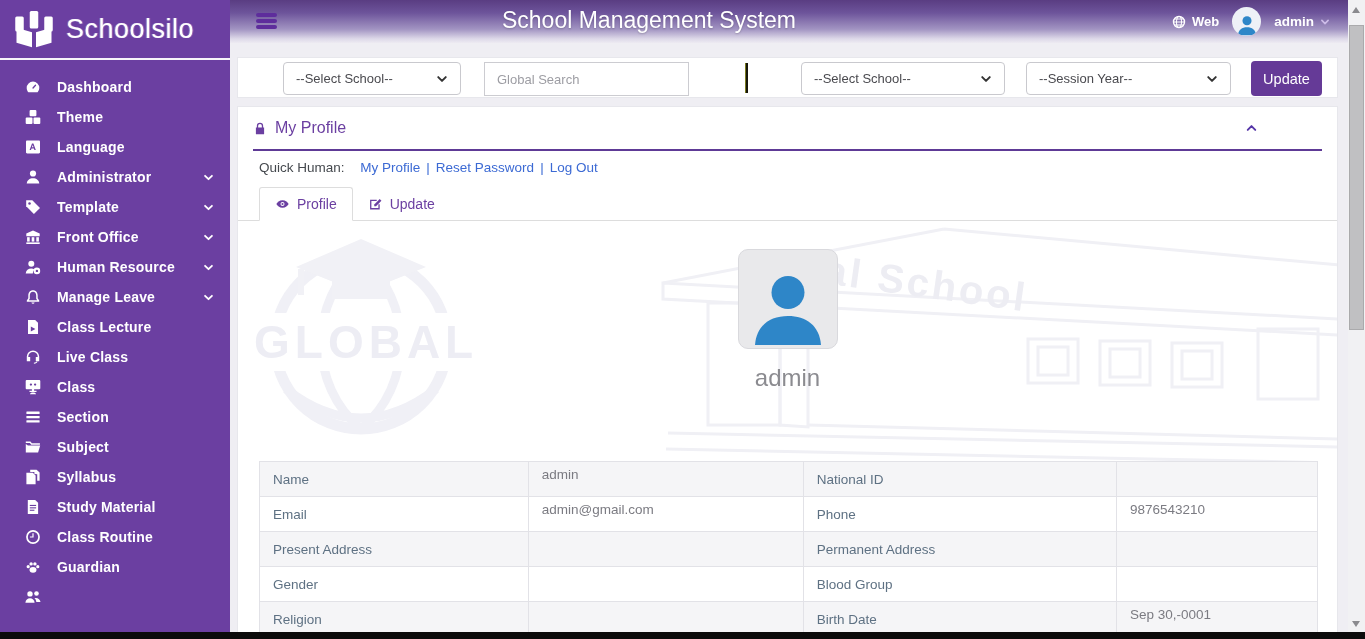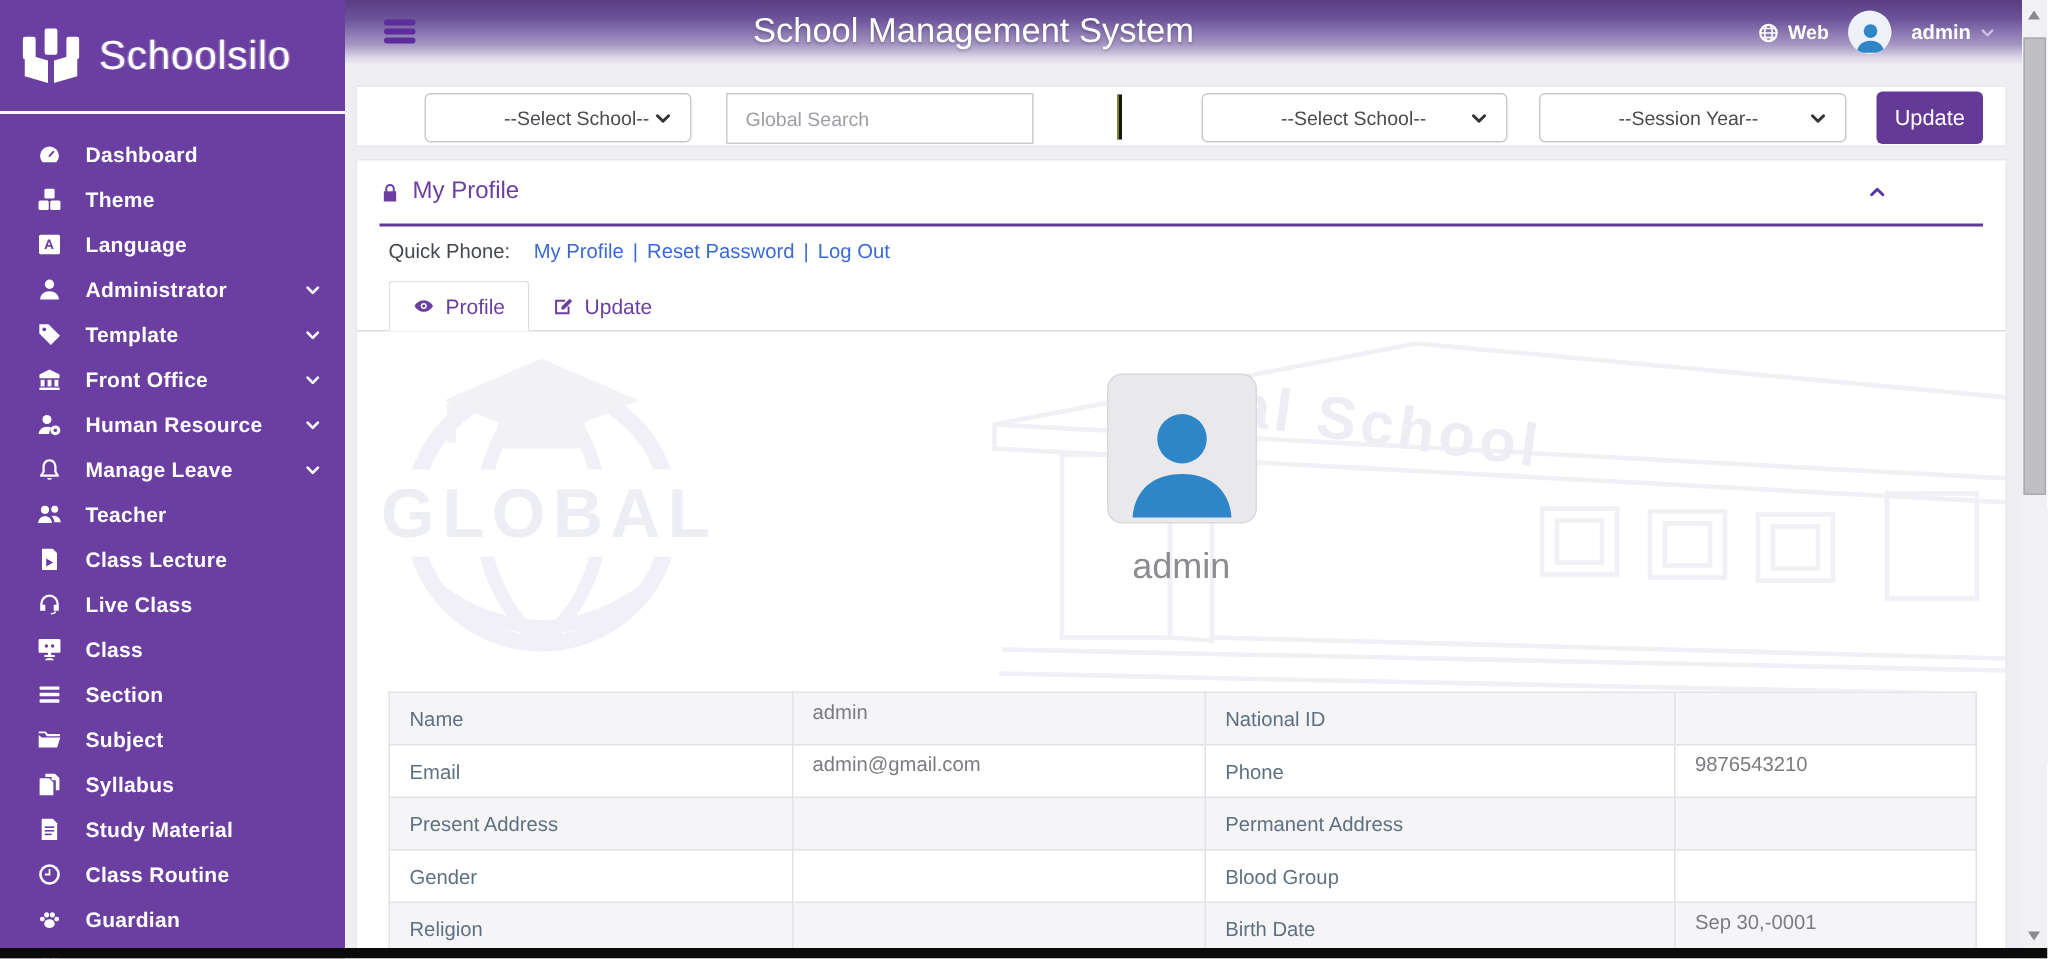--- a/index.html
+++ b/index.html
@@ -9,21 +9,21 @@
     --link:#3c6ad4;
     --label:#5e7183;
     --value:#7b7b82;
   }
   *{box-sizing:border-box;margin:0;padding:0;}
   html,body{width:1365px;height:639px;overflow:hidden;}
   body{position:relative;font-family:"Liberation Sans",sans-serif;background:#fff;}
 
   
   .sidebar{position:absolute;left:0;top:0;width:230px;height:639px;background:var(--purple);z-index:5;}
-  .brand{height:76px;display:flex;align-items:center;padding-left:13px;gap:11px;border-bottom:2px solid rgba(255,255,255,.95);}
+  .brand{height:60px;display:flex;align-items:center;padding-left:13px;gap:11px;border-bottom:2px solid rgba(255,255,255,.95);}
   .brand svg{width:42px;height:40px;color:#fff;}
   .brand-name{color:#fff;font-size:27px;letter-spacing:.5px;text-shadow:1px 0 0 rgba(255,170,200,.35),-1px 0 0 rgba(160,220,255,.35);}
   .menu{padding-top:12px;}
   .s-item{height:30px;display:flex;align-items:center;padding:0 16px 0 24px;color:#fff;cursor:pointer;}
   .s-ico{width:18px;height:16px;display:flex;align-items:center;justify-content:center;margin-right:15px;flex:none;}
   .s-ico svg{width:16px;height:16px;fill:#fff;color:#fff;}
   .s-lbl{font-size:14px;font-weight:700;letter-spacing:.2px;white-space:nowrap;}
   .s-chev{margin-left:auto;display:flex;}
   .s-chev svg{width:11px;height:11px;stroke:#fff;}
 
@@ -41,21 +41,21 @@
   .h-avatar svg{width:22px;height:22px;fill:var(--blue);}
   .h-user{display:flex;align-items:center;gap:6px;color:#fff;font-size:13.5px;font-weight:700;cursor:pointer;}
   .h-user svg{width:10px;height:10px;stroke:#cdbce8;}
 
   
   .content{position:absolute;left:230px;top:43px;width:1118px;height:596px;background:#efeef3;}
 
   .toolbar{position:absolute;left:7px;top:14px;width:1101px;height:41px;background:#fff;border:1px solid #e7e7ec;}
   .sel{position:absolute;top:4px;height:33px;border:1px solid #c9c9ce;border-radius:4px;background:#fff;
     display:flex;align-items:center;padding:0 12px;font-size:13px;color:#4a4a4f;cursor:pointer;}
-  .sel-txt{flex:1;margin-left:40px;}
+  .sel-txt{flex:1;}
   .sel svg{width:12px;height:12px;stroke:#333;flex:none;}
   .sel1{left:45px;width:178px;}
   .sel2{left:563px;width:204px;}
   .sel3{left:788px;width:205px;}
   .search{position:absolute;left:246px;top:4px;width:205px;height:34px;border:1px solid #ccccd1;border-radius:0;
     padding:0 12px;font-size:13px;color:#333;font-family:"Liberation Sans",sans-serif;outline:none;}
   .search::placeholder{color:#9d9da3;}
   .vbar{position:absolute;left:507px;top:5px;width:3px;height:30px;background:#17170a;border-left:1px solid #7a7a20;}
   .btn-update{position:absolute;left:1013px;top:3px;width:71px;height:35px;background:#653a97;color:#fff;
     font-size:14.5px;border:none;border-radius:4px;cursor:pointer;font-family:"Liberation Sans",sans-serif;}
@@ -321,28 +321,20 @@
         <span class="s-lbl">Manage Leave</span>
         <span class="s-chev">
           <svg viewBox="0 0 16 16">
             <use href="#i-chevd"></use>
           </svg>
         </span>
       </div>
       <div class="s-item">
         <span class="s-ico">
           <svg viewBox="0 0 16 16">
-            <use href="#i-users"></use>
-          </svg>
-        </span>
-        <span class="s-lbl">Teacher</span>
-      </div>
-      <div class="s-item">
-        <span class="s-ico">
-          <svg viewBox="0 0 16 16">
             <use href="#i-fvideo"></use>
           </svg>
         </span>
         <span class="s-lbl">Class Lecture</span>
       </div>
       <div class="s-item">
         <span class="s-ico">
           <svg viewBox="0 0 16 16">
             <use href="#i-headset"></use>
           </svg>
@@ -479,21 +471,21 @@
       </div>
       <div class="panel-collapse">
         <svg viewBox="0 0 16 16">
             <use href="#i-chevu"></use>
           </svg>
       </div>
     </div>
     <div class="panel-rule"></div>
 
     <div class="quicklinks">
-      <span>Quick Phone:</span>&nbsp;
+      <span>Quick Human:</span>&nbsp;
       <a>My Profile</a>
       <span class="ql-sep">|</span>
       <a>Reset Password</a>
       <span class="ql-sep">|</span>
       <a>Log Out</a>
     </div>
 
     <div class="tabs">
       <div class="tab active">
         <svg viewBox="0 0 16 16">

